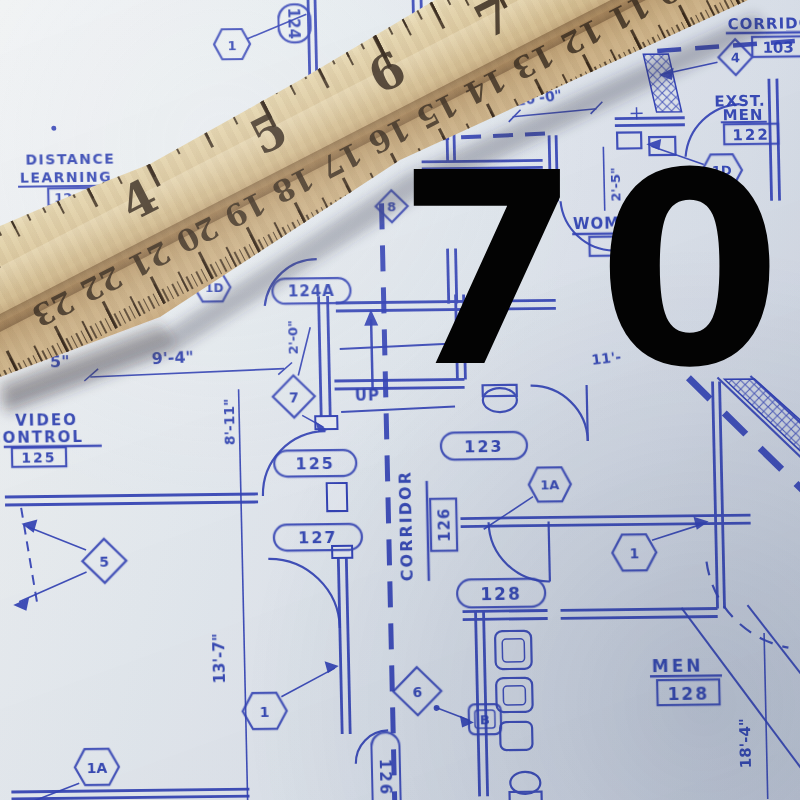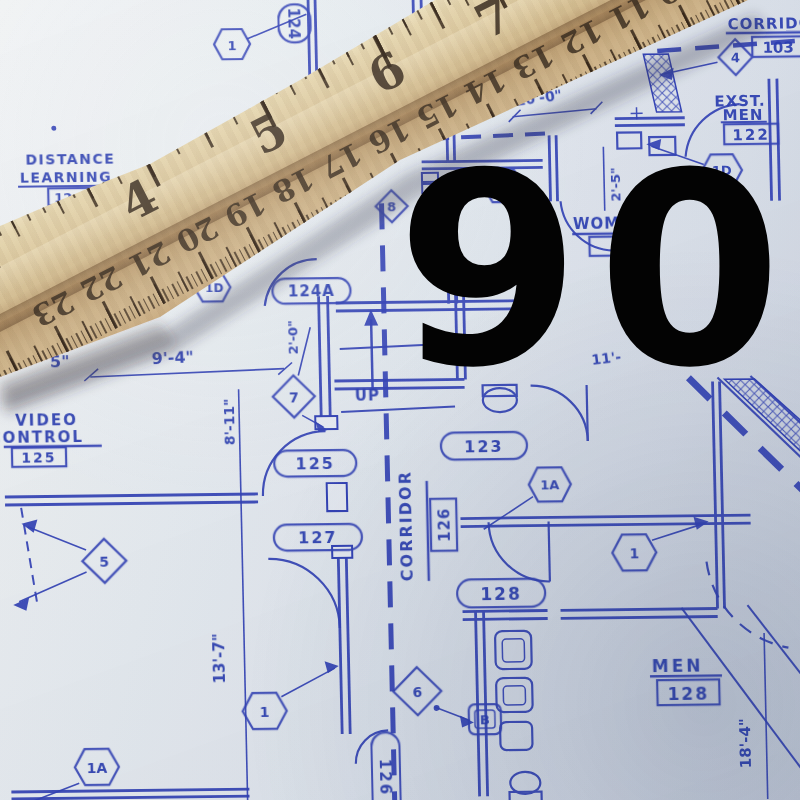--- a/index.html
+++ b/index.html
@@ -358,15 +358,15 @@
       <span class="cm-num" style="left:556px">14</span>
       <span class="cm-num" style="left:610px">13</span>
       <span class="cm-num" style="left:664px">12</span>
       <span class="cm-num" style="left:718px">11</span>
       <span class="cm-num" style="left:772px">10</span>
     </div>
   </div>
 
   <div id="tone"></div>
 
-  <div id="big-num">90</div>
+  <div id="big-num">70</div>
 
 </div>
 
 </body></html>

